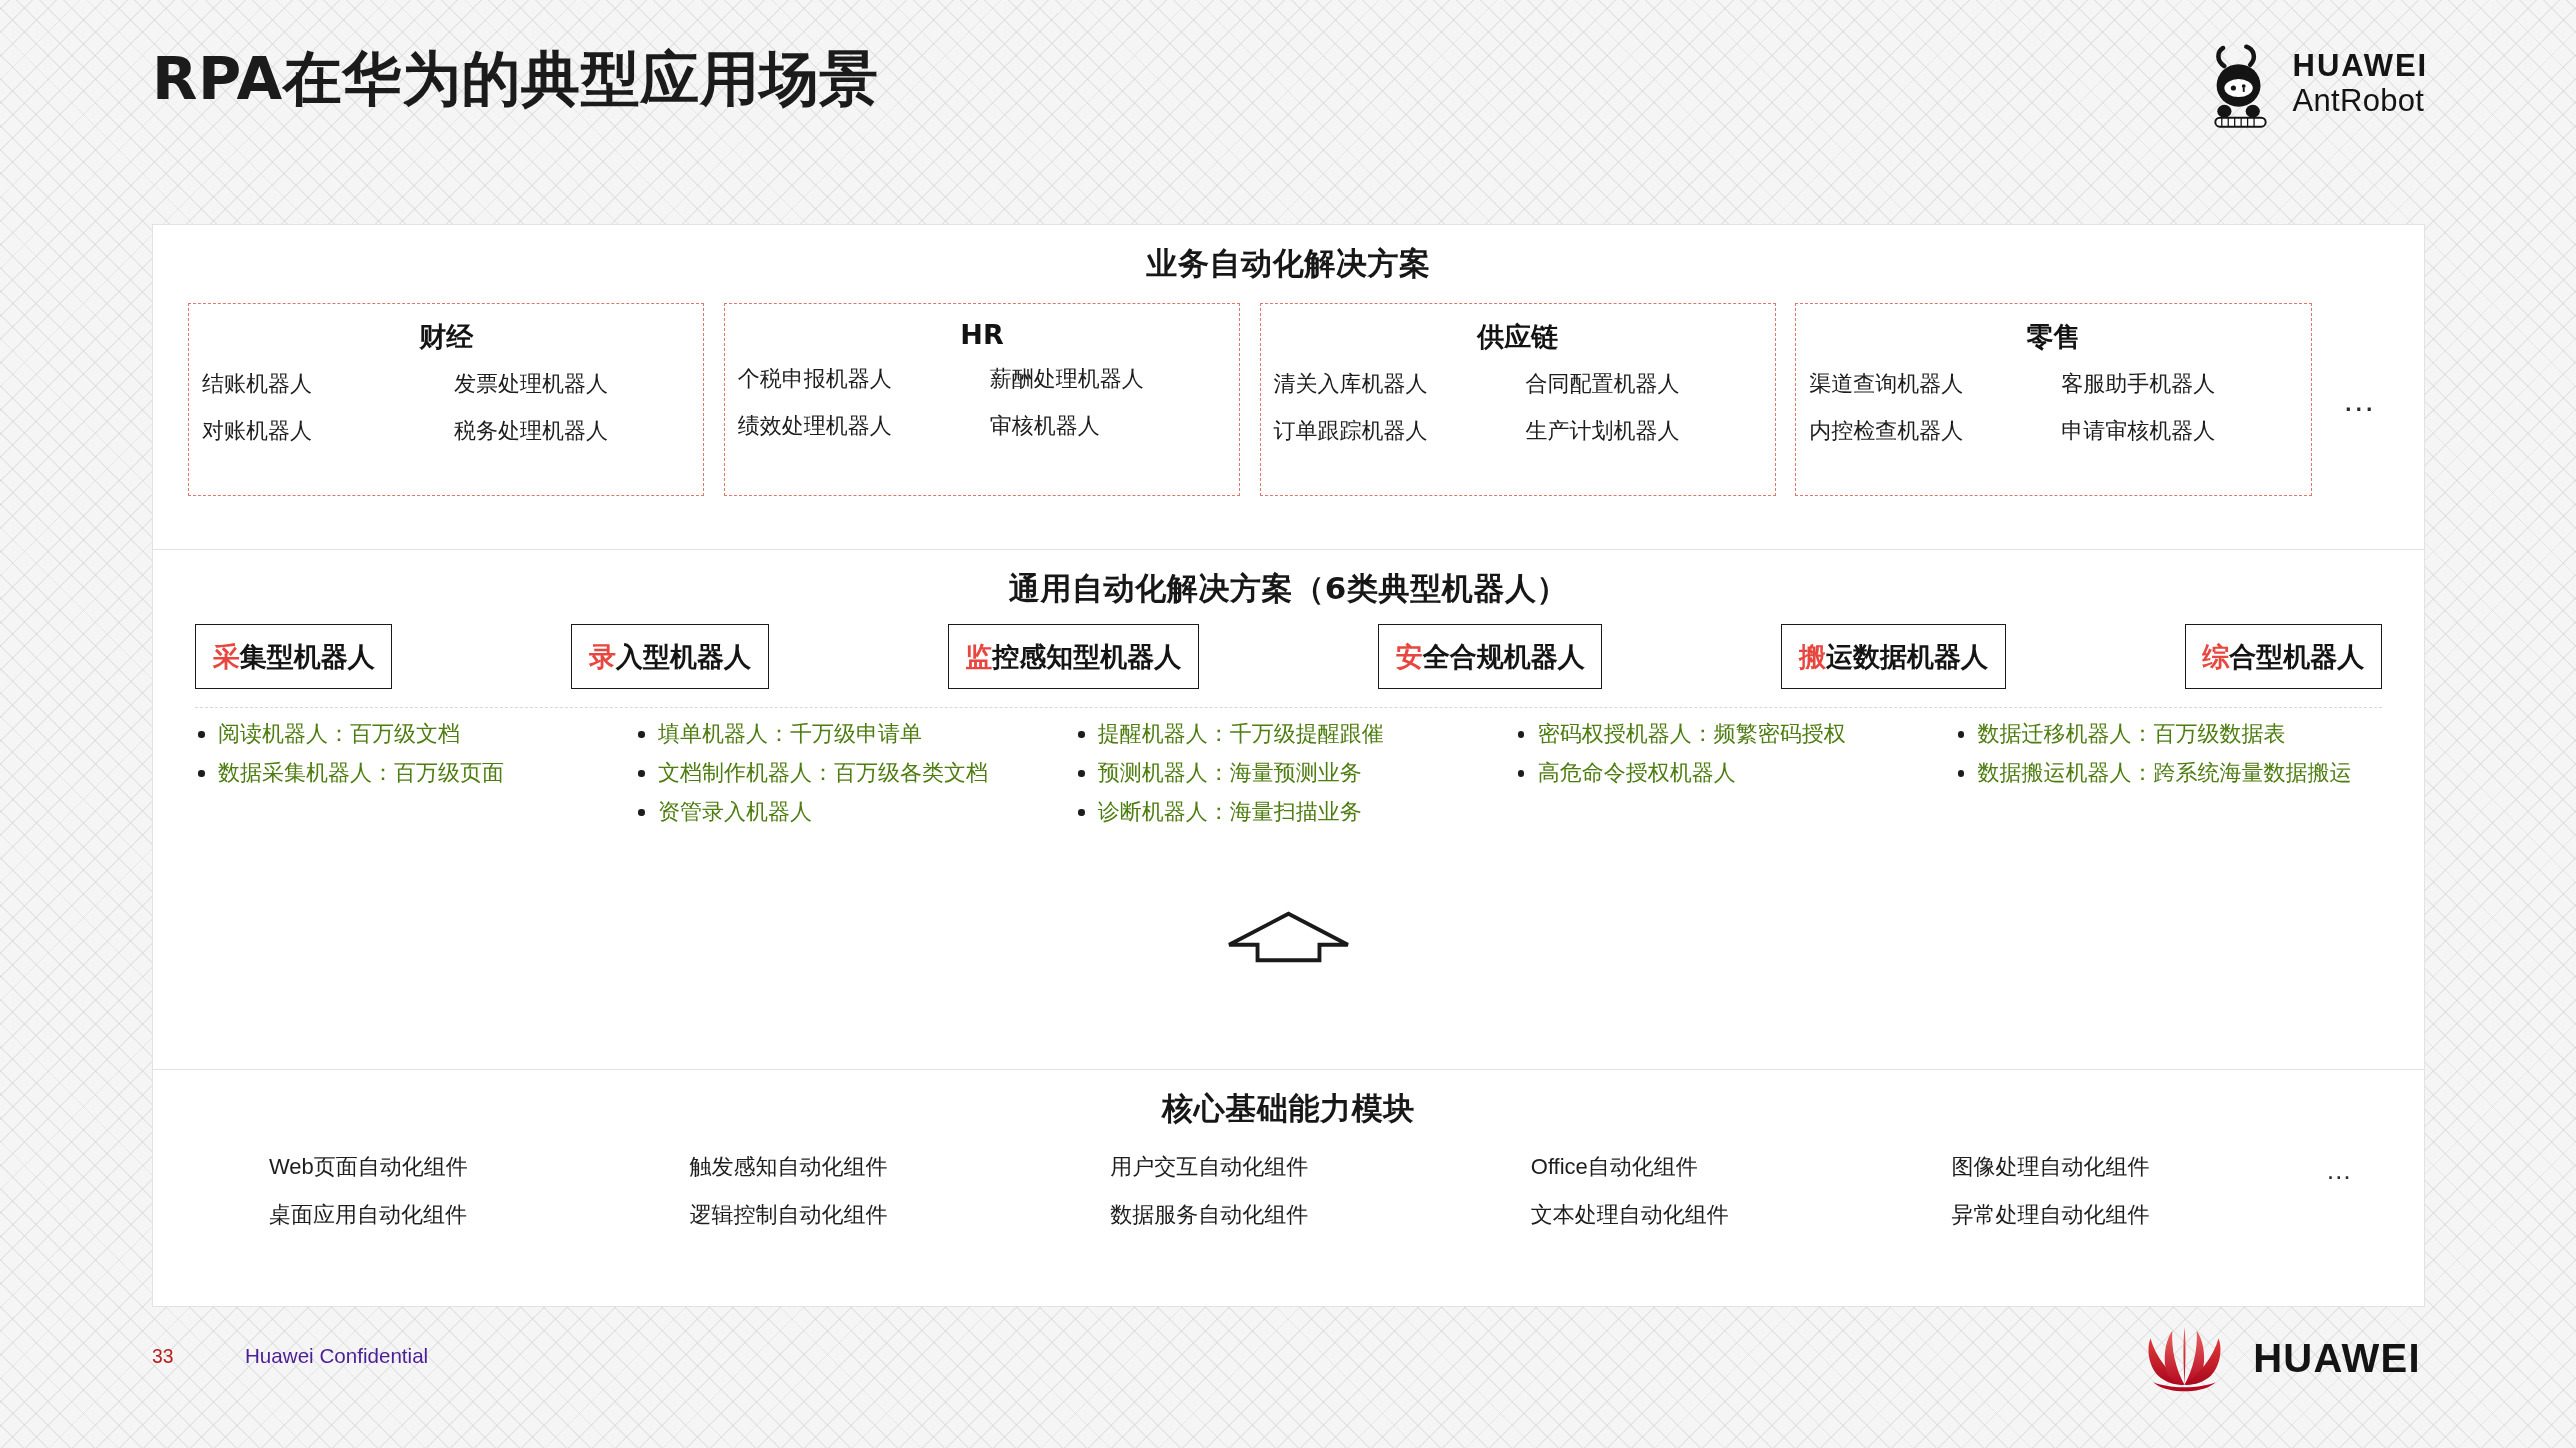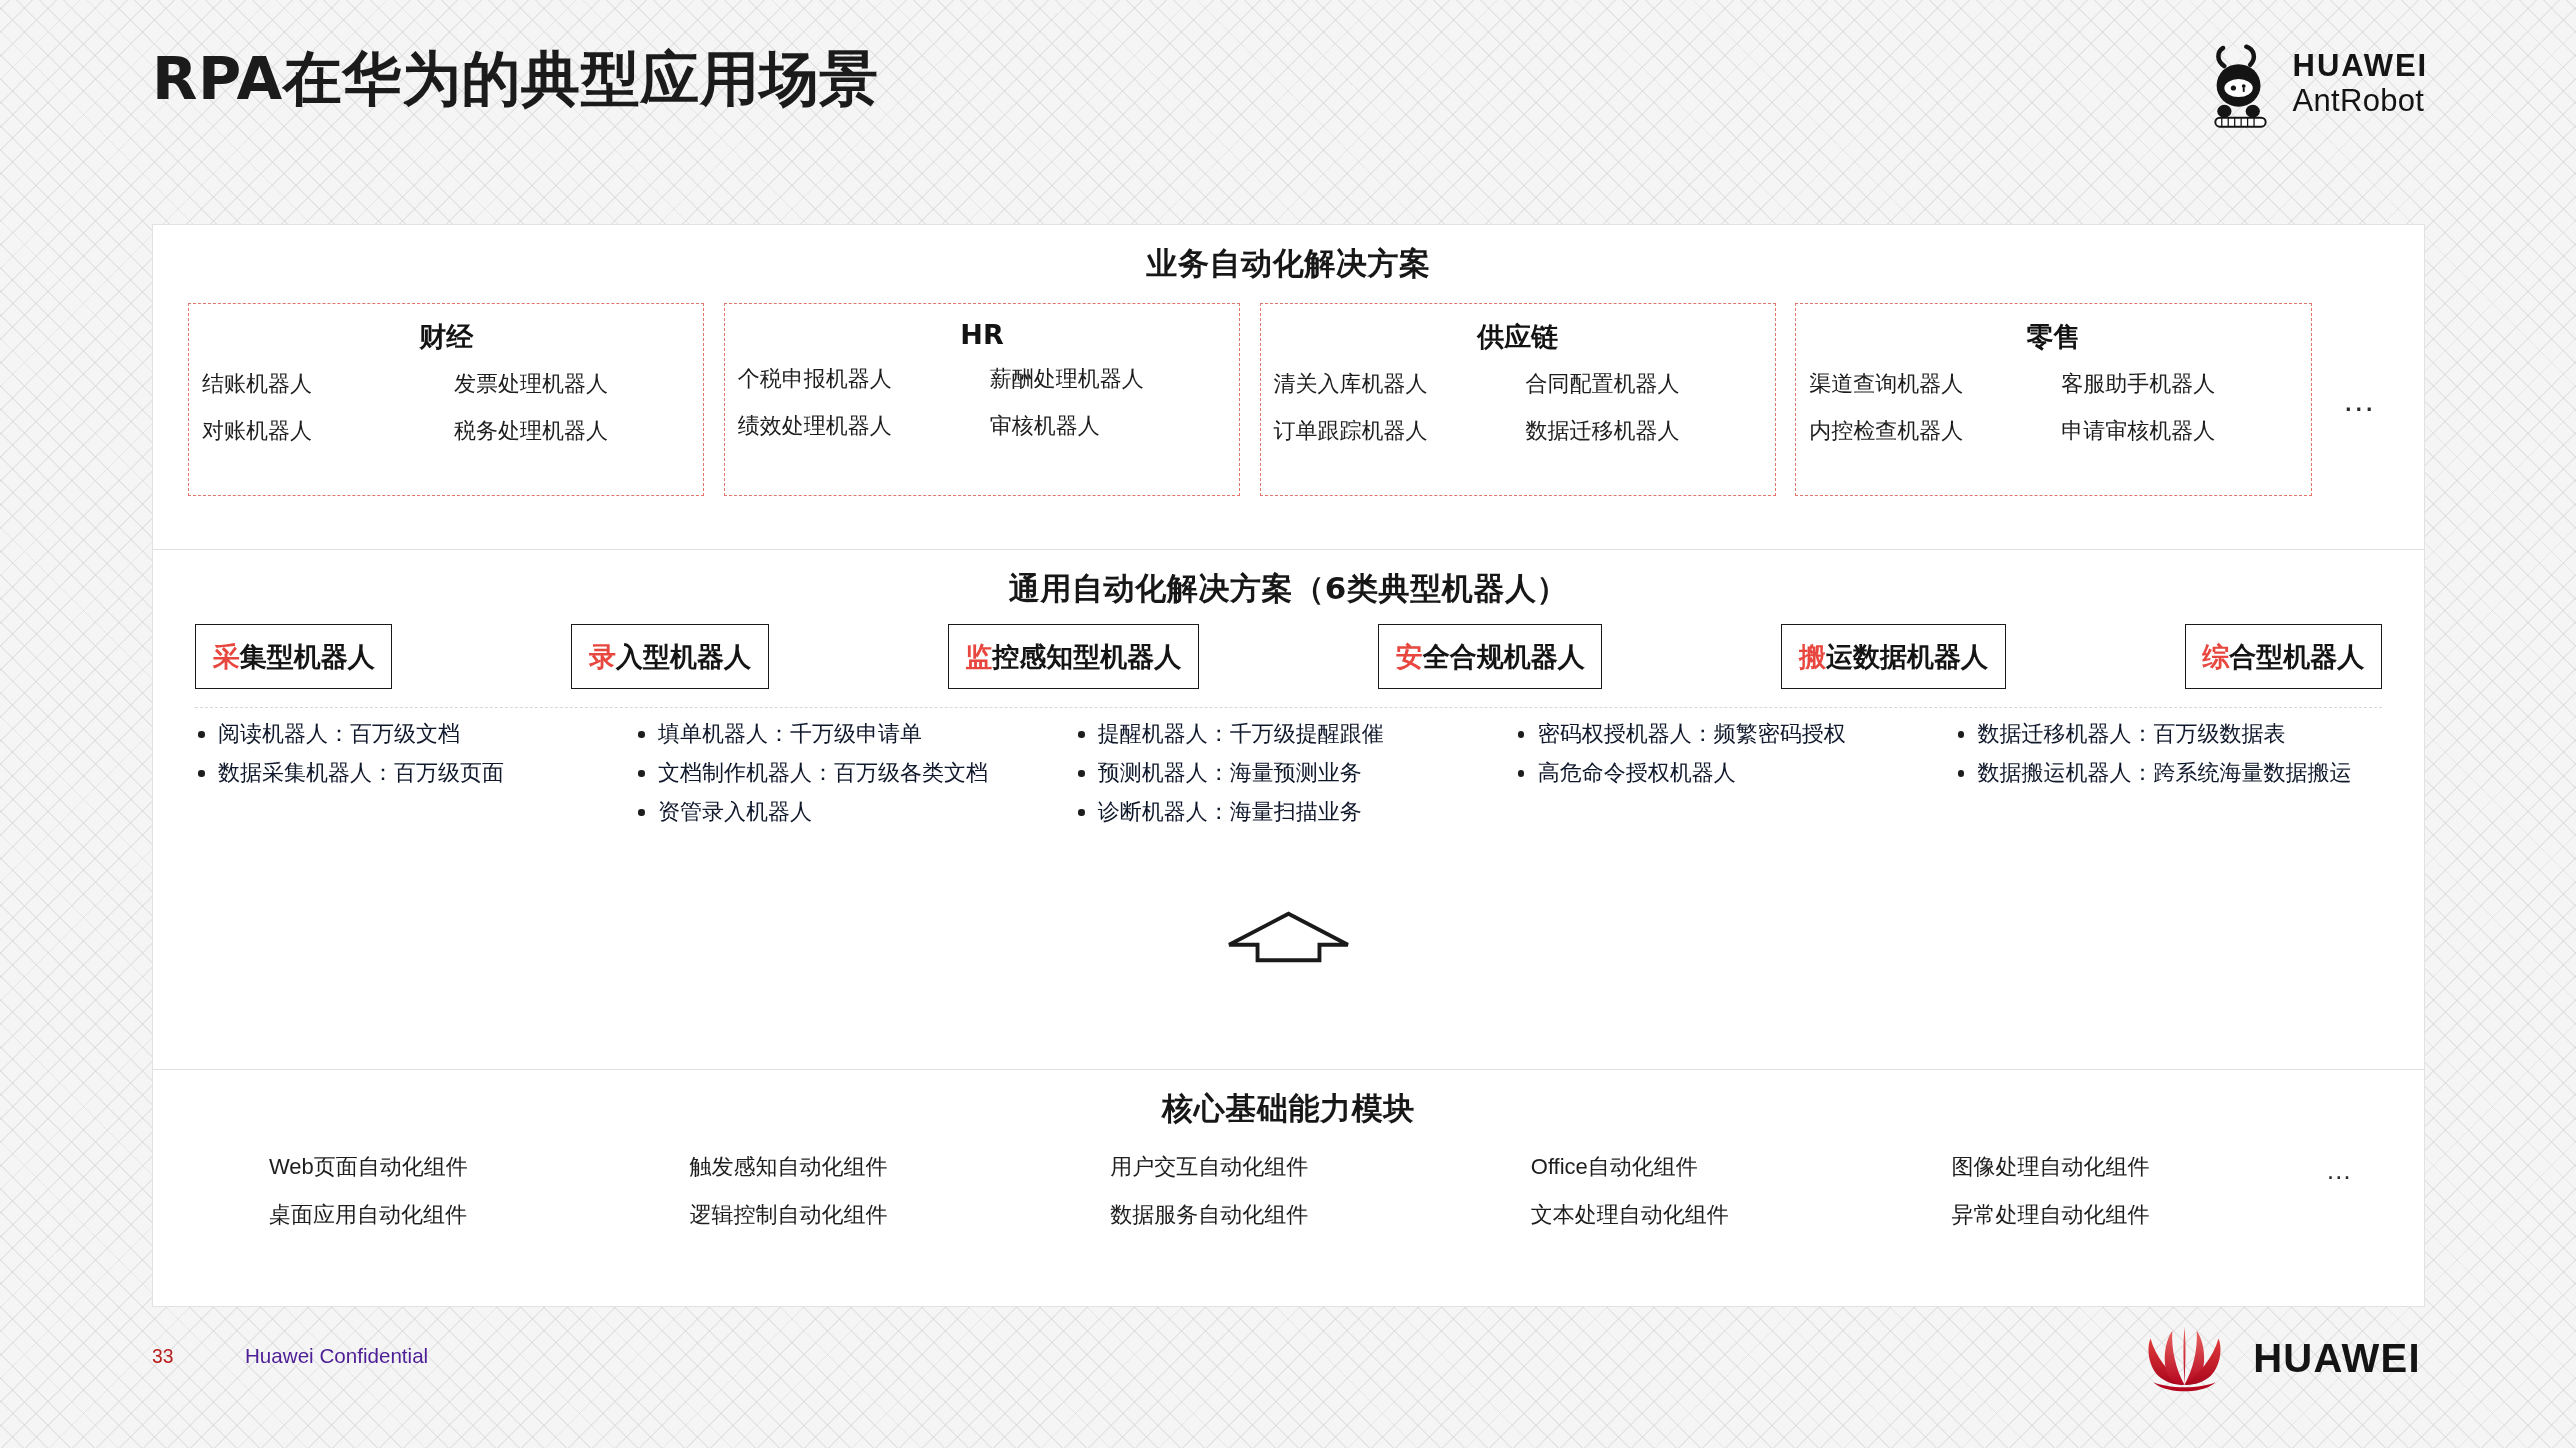--- a/index.html
+++ b/index.html
@@ -105,21 +105,21 @@
   }
 
   
   .bullet-cols{
     display:flex;margin:10.3px 39px 0 39px;gap:6.4px;
   }
   .bcol{flex:1 1 0;padding-right:6.4px;}
   .bcol ul{list-style:none;margin:0;padding:0;}
   .bcol li{
     position:relative;padding-left:26px;
-    font-size:22px;line-height:1.42;color:#0f172a;
+    font-size:22px;line-height:1.42;color:#4d7c0f;
     margin-bottom:7.7px;
   }
   .bcol li::before{
     content:"";position:absolute;left:6.4px;top:13px;
     width:6.4px;height:6.4px;border-radius:50%;background:#1d1d1d;
   }
 
   
   .arrow-wrap{
     position:absolute;left:0;right:0;top:361px;
@@ -211,21 +211,21 @@
           <span>审核机器人</span>
         </div>
       </div>
 
       <div class="domain-card">
         <div class="dc-title">供应链</div>
         <div class="dc-grid">
           <span>清关入库机器人</span>
           <span>合同配置机器人</span>
           <span>订单跟踪机器人</span>
-          <span>数据迁移机器人</span>
+          <span>生产计划机器人</span>
         </div>
       </div>
 
       <div class="domain-card">
         <div class="dc-title">零售</div>
         <div class="dc-grid">
           <span>渠道查询机器人</span>
           <span>客服助手机器人</span>
           <span>内控检查机器人</span>
           <span>申请审核机器人</span>

